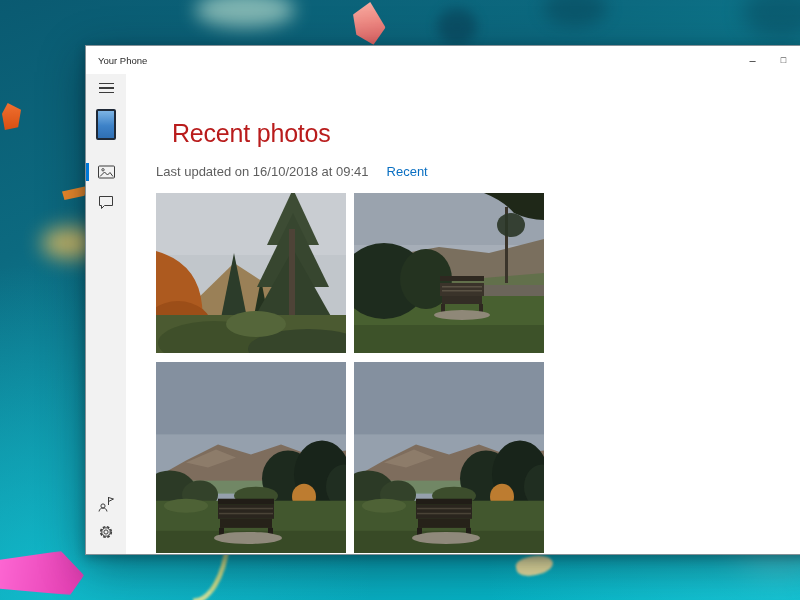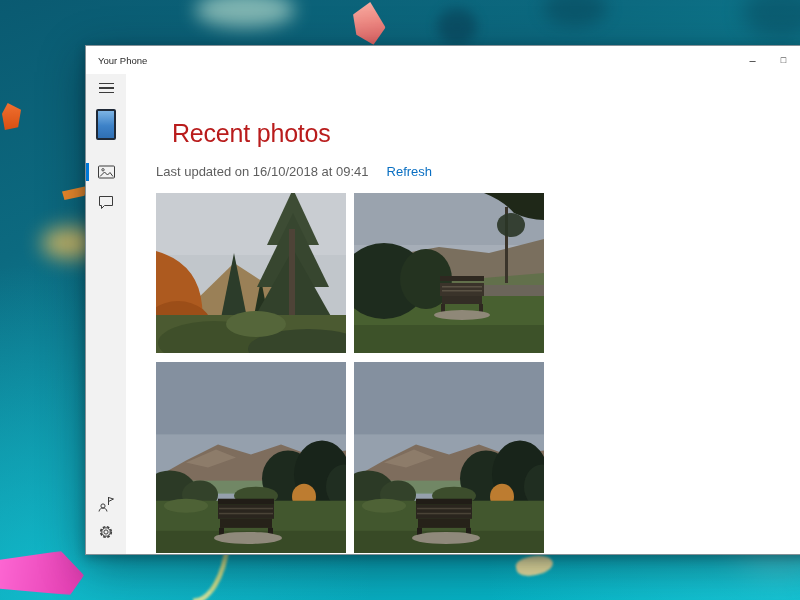--- a/index.html
+++ b/index.html
@@ -137,21 +137,21 @@
             <circle cx="8" cy="8" r="4.2"></circle>
             <circle cx="8" cy="8" r="5.3" stroke-width="1.6" stroke-dasharray="2.6 1.6"></circle>
           </svg>
         </button>
       </aside>
 
       <main class="content">
         <h1 class="page-title">Recent photos</h1>
         <div class="meta-row">
           <span class="last-updated">Last updated on 16/10/2018 at 09:41</span>
-          <a class="refresh-link">Refresh</a>
+          <a class="refresh-link">Recent</a>
         </div>
         <div class="photo-grid">
             <div class="photo" title="Autumn trees with orange foliage and a tall pine under a grey sky">
               <svg viewBox="0 0 190 160" preserveAspectRatio="none">
                 <rect width="190" height="160" fill="#c1c6cb"></rect>
                 <rect width="190" height="62" fill="#c9cdd2"></rect>
                 <path d="M35,112 L78,70 L118,96 L118,160 L35,160 Z" fill="#9a8057"></path>
                 <path d="M0,58 Q42,70 46,112 Q50,150 20,160 L0,160 Z" fill="#ad5a1f"></path>
                 <ellipse cx="22" cy="136" rx="35" ry="28" fill="#9c4e18"></ellipse>
                 <path d="M78,60 L98,160 L58,160 Z" fill="#2c3c2a"></path>

